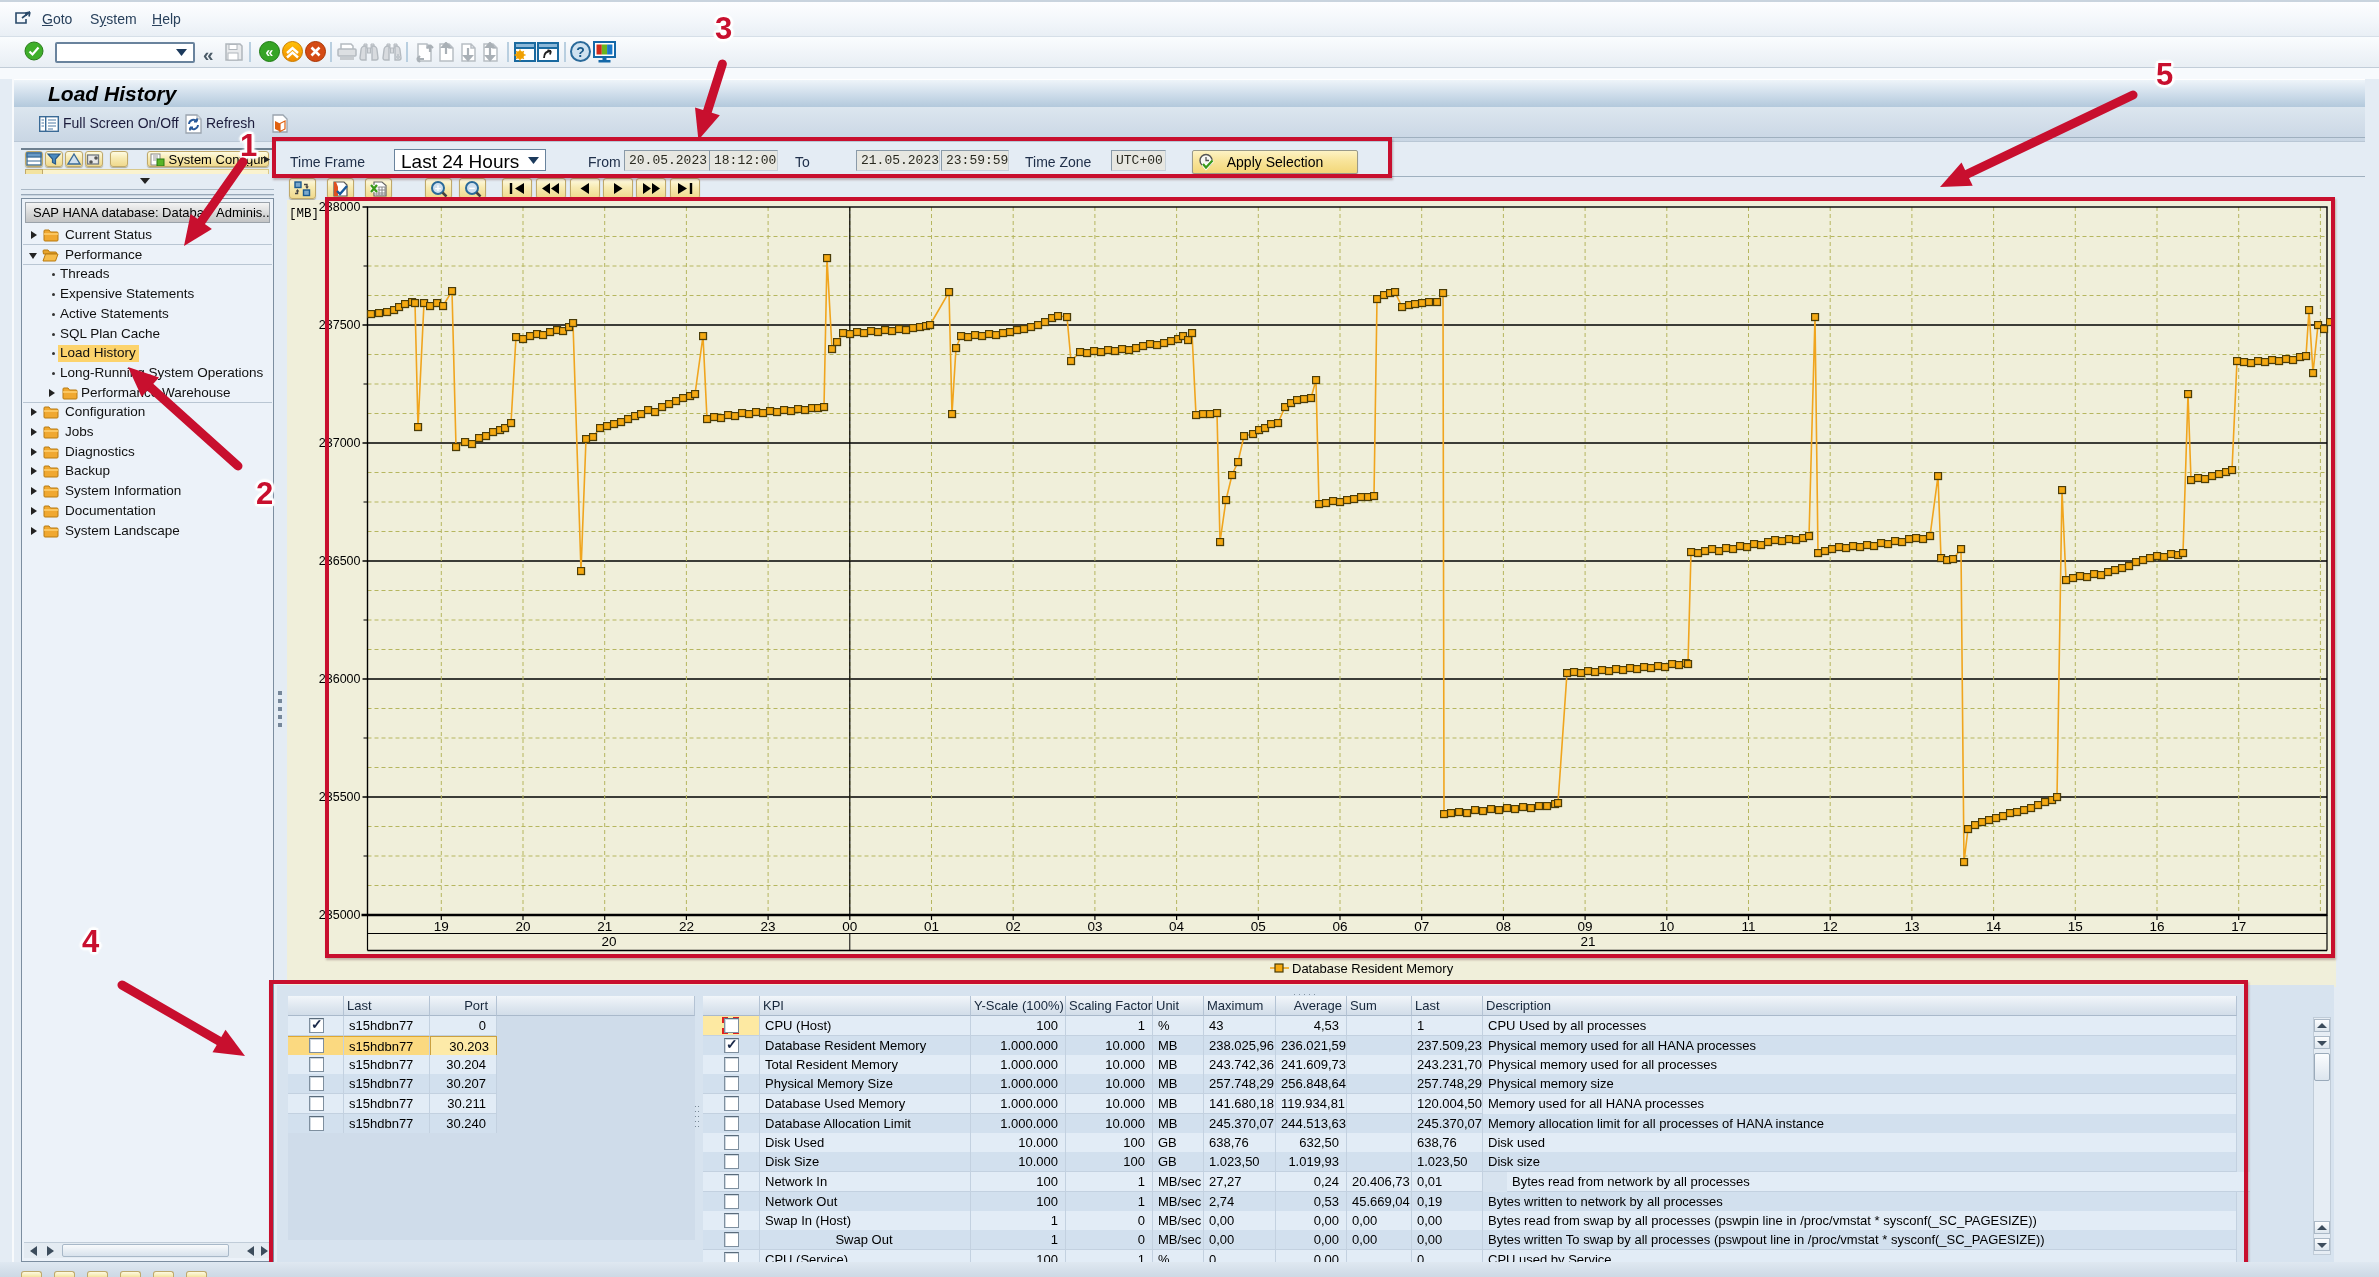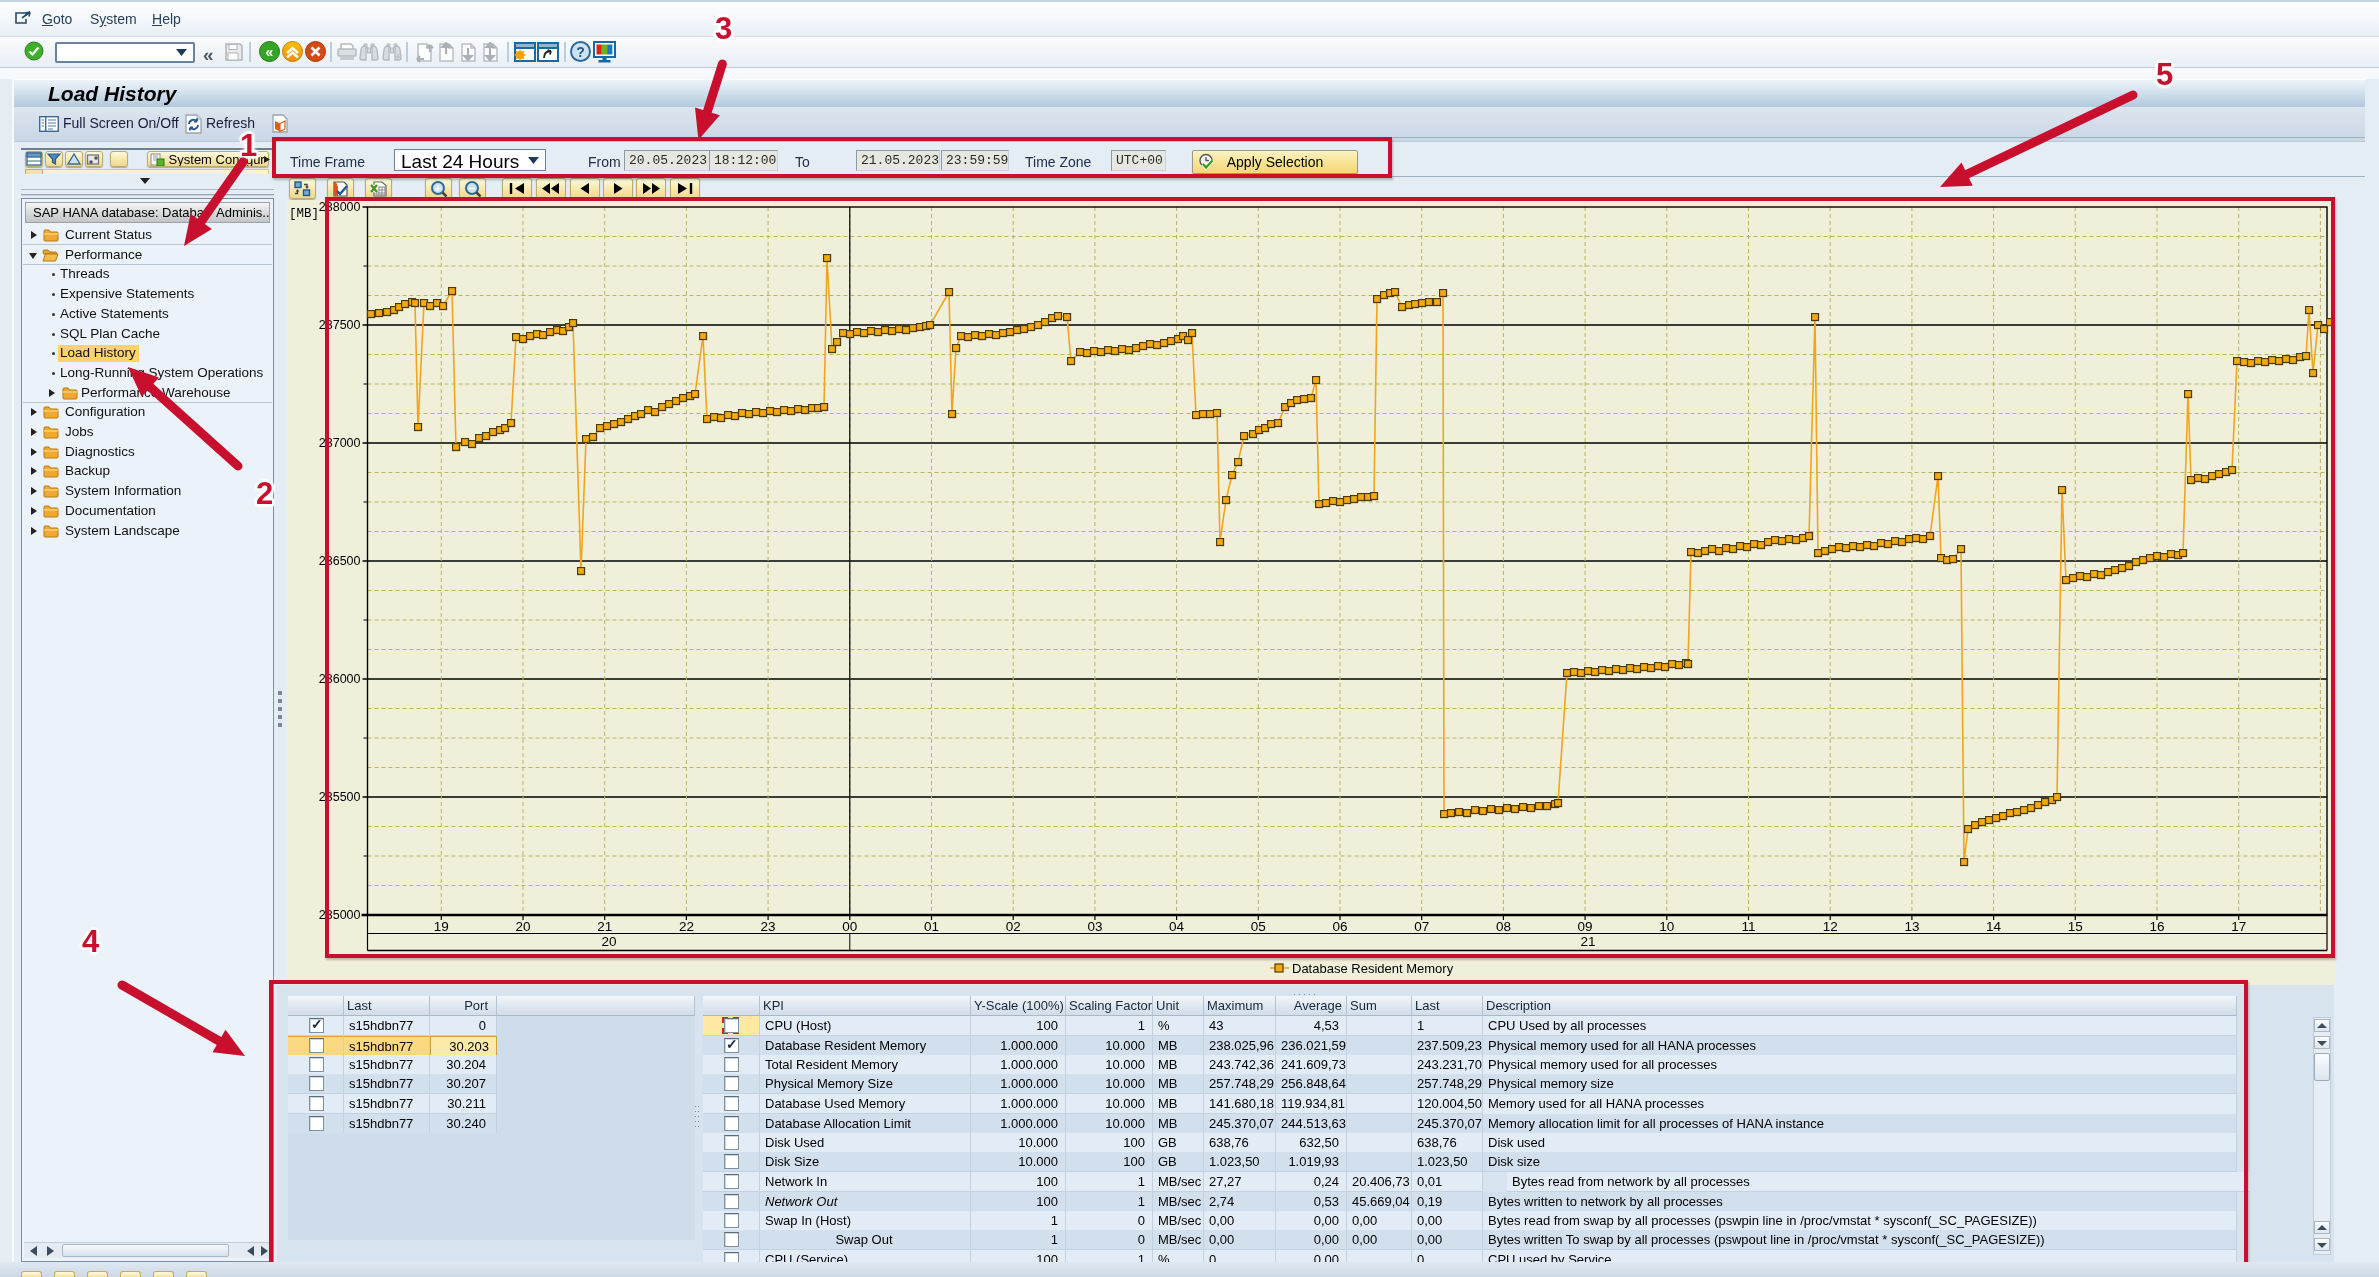--- a/index.html
+++ b/index.html
@@ -702,21 +702,21 @@
 <div class="abs cell rowlight" style="left:971px;top:1172px;width:95px;height:20px;text-align:right;">100</div>
 <div class="abs cell rowlight" style="left:1066px;top:1172px;width:87px;height:20px;text-align:right;">1</div>
 <div class="abs cell rowlight" style="left:1153px;top:1172px;width:51px;height:20px;">MB/sec</div>
 <div class="abs cell rowlight" style="left:1204px;top:1172px;width:72px;height:20px;">27,27</div>
 <div class="abs cell rowlight" style="left:1276px;top:1172px;width:71px;height:20px;text-align:right;">0,24</div>
 <div class="abs cell rowlight" style="left:1347px;top:1172px;width:65px;height:20px;">20.406,73</div>
 <div class="abs cell rowlight" style="left:1412px;top:1172px;width:71px;height:20px;">0,01</div>
 <div class="abs cell rowlight" style="left:1483px;top:1172px;width:754px;height:20px;margin-left:24px;">Bytes read from network by all processes</div>
 <div class="abs cb" style="left:724px;top:1174px"></div>
 <div class="abs cell rowdark" style="left:703px;top:1192px;width:57px;height:20px;"></div>
-<div class="abs cell rowdark" style="left:760px;top:1192px;width:211px;height:20px;font-style:italic;">Network Out</div>
+<div class="abs cell rowdark" style="left:760px;top:1192px;width:211px;height:20px;">Network Out</div>
 <div class="abs cell rowdark" style="left:971px;top:1192px;width:95px;height:20px;text-align:right;">100</div>
 <div class="abs cell rowdark" style="left:1066px;top:1192px;width:87px;height:20px;text-align:right;">1</div>
 <div class="abs cell rowdark" style="left:1153px;top:1192px;width:51px;height:20px;">MB/sec</div>
 <div class="abs cell rowdark" style="left:1204px;top:1192px;width:72px;height:20px;">2,74</div>
 <div class="abs cell rowdark" style="left:1276px;top:1192px;width:71px;height:20px;text-align:right;">0,53</div>
 <div class="abs cell rowdark" style="left:1347px;top:1192px;width:65px;height:20px;">45.669,04</div>
 <div class="abs cell rowdark" style="left:1412px;top:1192px;width:71px;height:20px;">0,19</div>
 <div class="abs cell rowdark" style="left:1483px;top:1192px;width:754px;height:20px;">Bytes written to network by all processes</div>
 <div class="abs cb" style="left:724px;top:1194px"></div>
 <div class="abs cell rowlight" style="left:703px;top:1211px;width:57px;height:20px;"></div>

